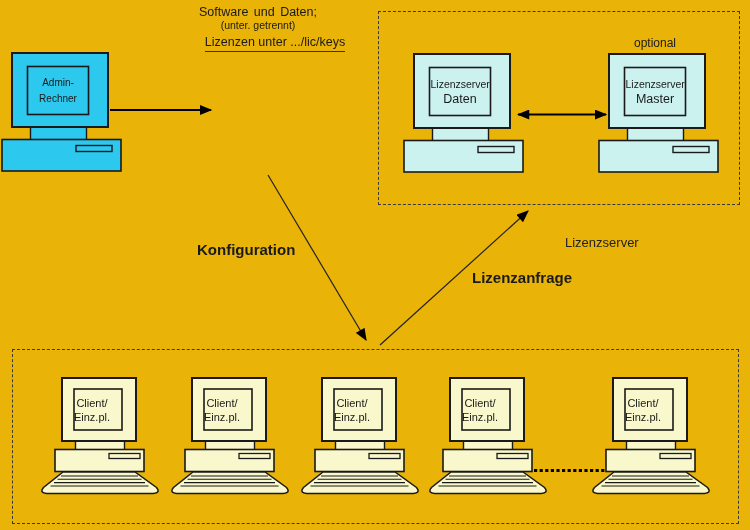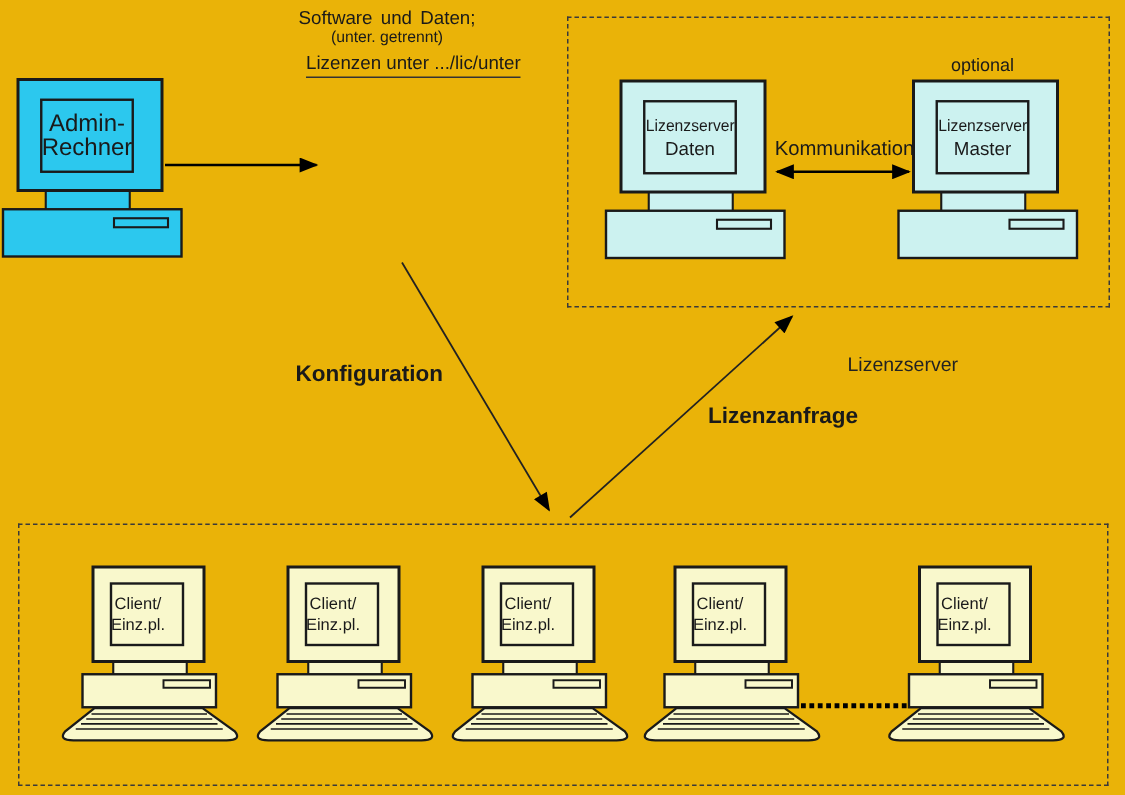--- a/index.html
+++ b/index.html
@@ -22,21 +22,21 @@
   
   .groupbox{position:absolute;border:1px dashed #3a3a3a;background:transparent;}
   .lizenz-box{left:378px;top:11px;width:360px;height:192px;}
   .client-box{left:12px;top:349px;width:725px;height:173px;}
 
   
   .computer{position:absolute;}
   .computer svg.shape{position:absolute;left:0;top:0;overflow:visible;display:block;}
   .screenlabel{position:absolute;display:flex;flex-direction:column;align-items:center;
                justify-content:center;text-align:center;color:#1a1a1a;}
-  .desktop .screenlabel{left:26px;top:14px;width:62px;height:49px;font-size:16px;line-height:16px;}
+  .desktop .screenlabel{left:26px;top:14px;width:62px;height:49px;font-size:10px;line-height:16px;}
   .client  .screenlabel{left:34px;top:12px;width:36px;height:41px;font-size:11px;line-height:14px;}
   .c-master .screenlabel,.c-backup .screenlabel{font-size:12.5px;line-height:15px;}
   .cond{display:block;font-size:11px;transform:scaleX(0.95);white-space:nowrap;}
 
   .c-admin {color:var(--admin-fill,#2cc8ee);}
   .c-psol  {color:var(--psol-fill,#a3caf0);}
   .c-master,.c-backup{color:var(--lizenzserver-fill,#ccf2f0);}
   .c-client{color:var(--client-fill,#f9f8cc);}
 
   
@@ -70,23 +70,22 @@
         <line x1="10.5" y1="109" x2="108.5" y2="109" stroke="#1a1a1a" stroke-width="1.1"></line>
       </symbol>
     </defs>
   </svg>
 
   <div class="groupbox lizenz-box"></div>
   <div class="groupbox client-box"></div>
 
   <div class="lbl center software1">Software und Daten;</div>
   <div class="lbl center software2">(unter. getrennt)</div>
-  <div class="lbl center lizenzen-note"><span>Lizenzen unter .../lic/unter</span></div>
+  <div class="lbl center lizenzen-note"><span>Lizenzen unter .../lic/keys</span></div>
   <div class="lbl center optional">optional</div>
-  <div class="lbl center kommunikation">Kommunikation</div>
   <div class="lbl lizenzanfrage">Lizenzanfrage</div>
   <div class="lbl konfiguration">Konfiguration</div>
   <div class="lbl lizenzserver-note">Lizenzserver</div>
 
   <div class="computer desktop c-admin" style="left:1px;top:52px;width:122px;height:120px">
     <svg class="shape" width="122" height="120" viewBox="0 0 122 120">
         <use href="#sym-desktop"></use>
       </svg>
     <div class="screenlabel">
       <span>Admin-</span>

